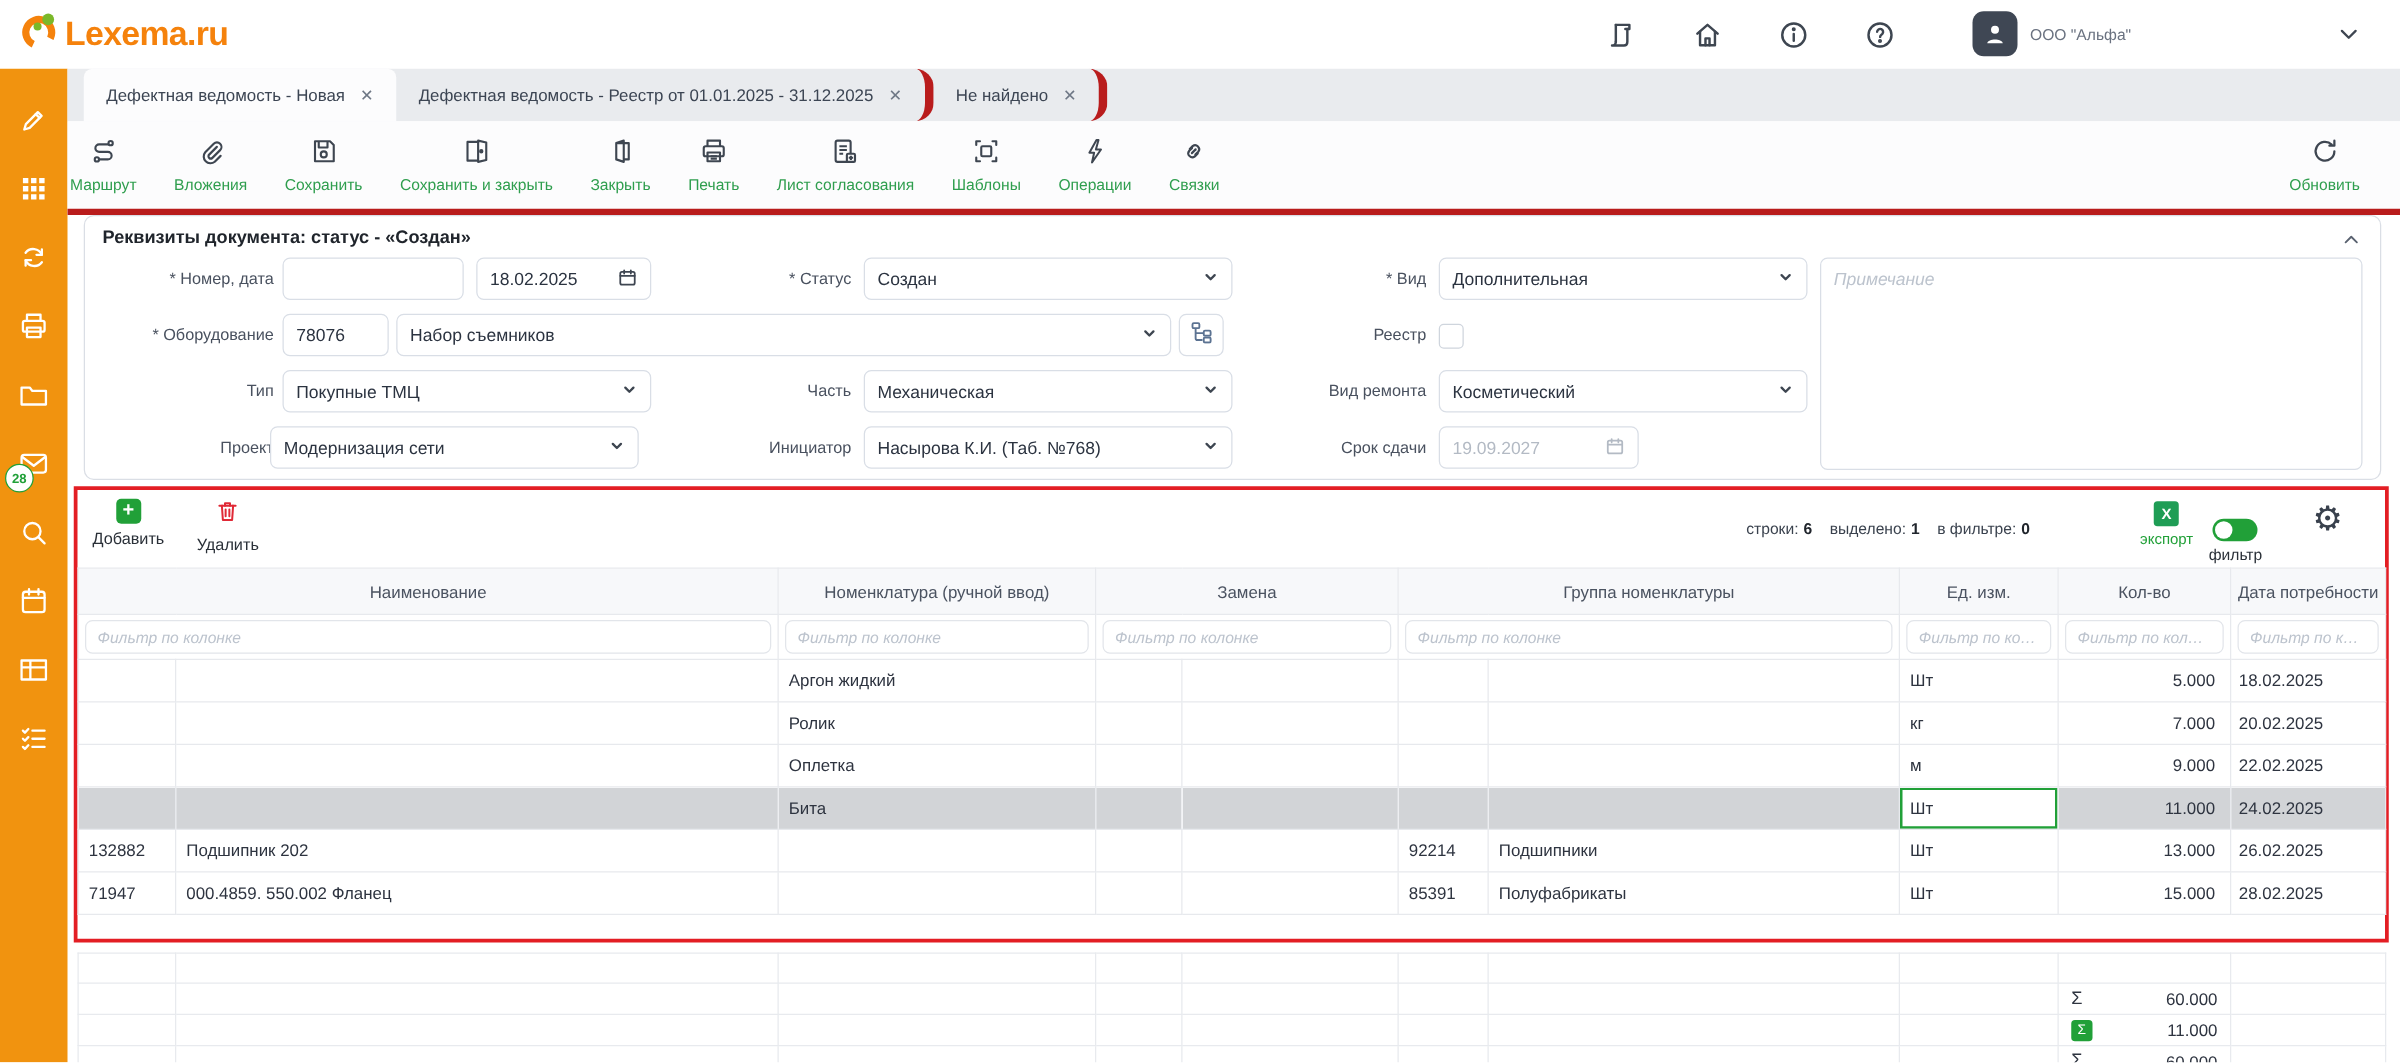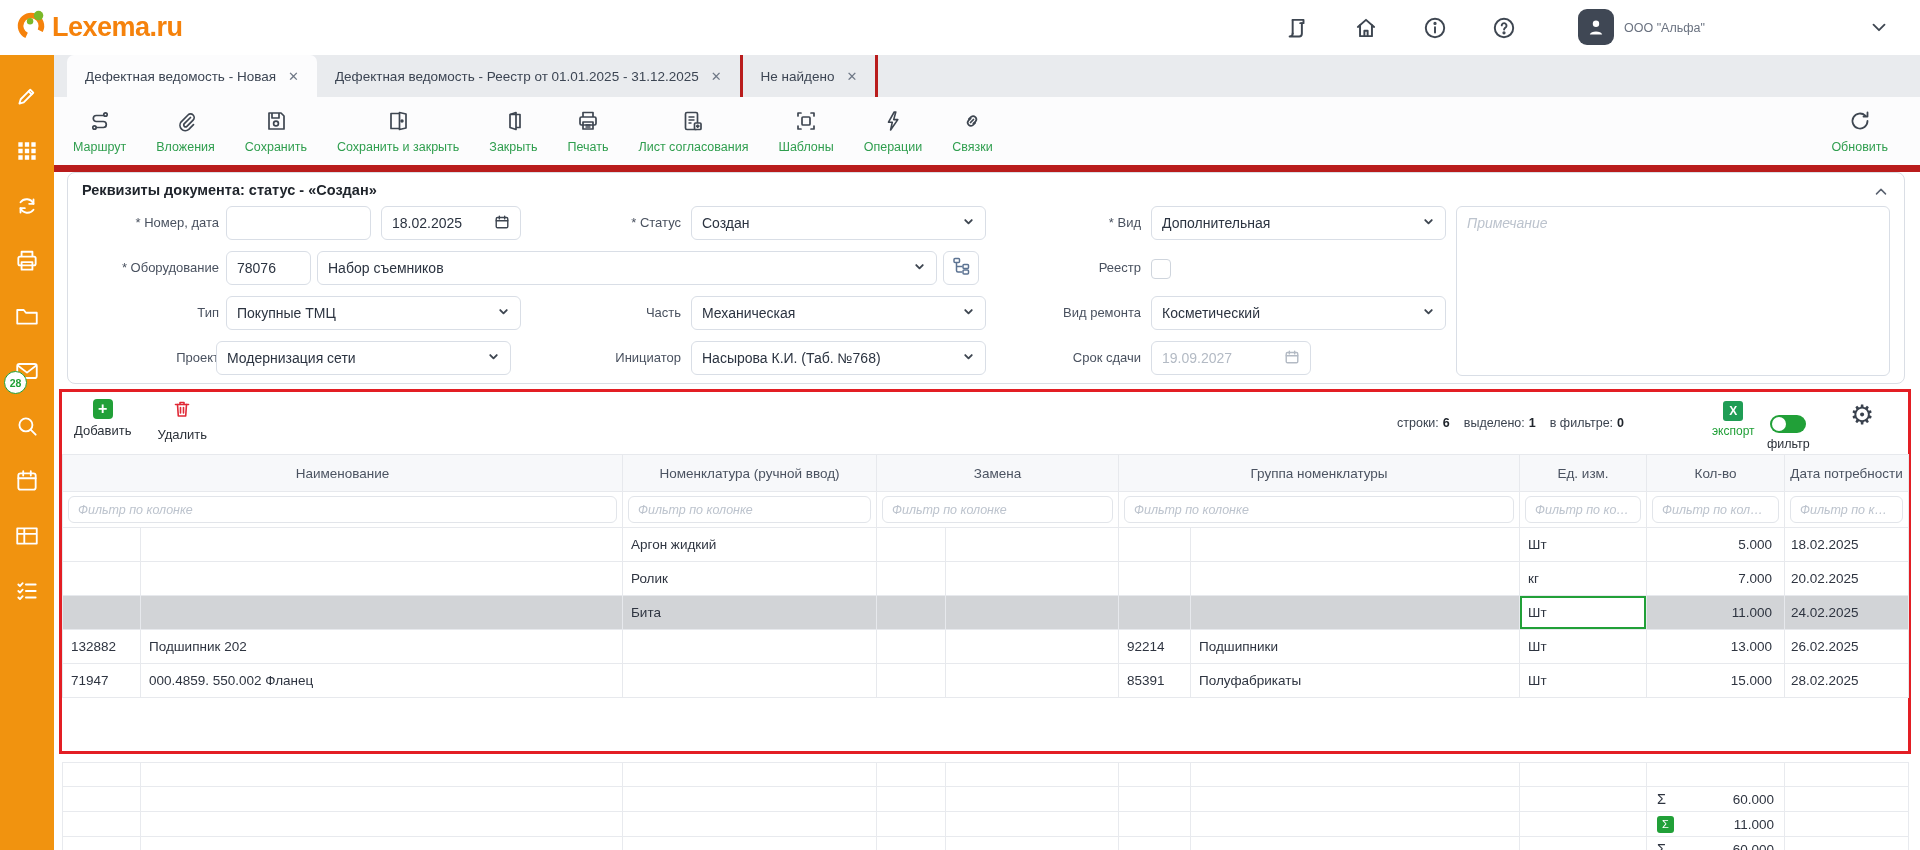--- a/index.html
+++ b/index.html
@@ -16,26 +16,26 @@
   .company{position:absolute;left:1624px;top:21px;font-size:12.5px;color:#6a7280;}
   .hchev{position:absolute;left:1868px;top:16px;width:22px;height:22px;cursor:pointer;}
 
   
   .sidebar{position:absolute;left:0;top:55px;width:54px;height:795px;background:#f1930f;display:flex;flex-direction:column;align-items:center;padding-top:28px;gap:29px;box-sizing:border-box;}
   .sideitem{position:relative;width:26px;height:26px;cursor:pointer;}
   .badge{position:absolute;left:-10px;bottom:-10px;width:21px;height:21px;border-radius:50%;background:#fff;border:1.5px solid #21a038;color:#21a038;font-size:10.5px;display:flex;align-items:center;justify-content:center;font-weight:bold;}
 
   
   .tabbar{position:absolute;left:54px;top:55px;width:1866px;height:42px;background:#e9ebee;display:flex;align-items:stretch;padding-left:13px;box-sizing:border-box;}
-  .tab{display:flex;align-items:center;gap:12px;padding:0 18px;font-size:13.5px;color:#3c4553;border-right:3px solid #b91c1c;cursor:pointer;white-space:nowrap;}
+  .tab{display:flex;align-items:center;gap:12px;padding:0 18px;font-size:13.5px;color:#3c4553;border-right:7px solid #b91c1c;cursor:pointer;white-space:nowrap;border-radius:15px;}
   .tab.active{background:#fcfcfd;border-radius:7px 7px 0 0;border-right:none;}
   .tab .x{color:#6f7886;font-size:13px;cursor:pointer;}
 
   
-  .toolbar{position:absolute;left:54px;top:97px;width:1866px;height:75px;background:#fcfcfd;border-bottom:7px solid #b91c1c;display:flex;align-items:center;padding-left:19px;gap:30px;box-sizing:border-box;}
+  .toolbar{position:absolute;left:54px;top:97px;width:1866px;height:75px;background:#fcfcfd;border-bottom:5px solid #b91c1c;display:flex;align-items:center;padding-left:2px;gap:30px;box-sizing:border-box;}
   .titem{display:flex;flex-direction:column;align-items:center;gap:3px;cursor:pointer;}
   .tlabel{font-size:12.5px;color:#2f9e4e;white-space:nowrap;}
   .trefresh{position:absolute;right:32px;top:12px;display:flex;flex-direction:column;align-items:center;gap:3px;cursor:pointer;}
 
   
   .fpanel{position:absolute;left:67px;top:172px;width:1838px;height:212px;border:1px solid #dadee5;border-radius:8px;background:#fff;box-sizing:border-box;}
   .ftitle{position:absolute;left:14px;top:9px;font-size:14.5px;font-weight:bold;color:#20252c;}
   .fcollapse{position:absolute;right:14px;top:10px;width:18px;height:18px;cursor:pointer;}
   .lbl{position:absolute;font-size:13px;color:#49515f;text-align:right;height:34px;line-height:34px;white-space:nowrap;}
   .inp{position:absolute;height:34px;border:1px solid #d9dee6;border-radius:6px;background:#fff;font-size:14px;color:#2b3340;box-sizing:border-box;padding:0 10px;font-family:"Liberation Sans",sans-serif;}
@@ -491,20 +491,32 @@
         <td></td>
         <td>Ролик</td>
         <td></td>
         <td></td>
         <td></td>
         <td></td>
         <td>кг</td>
         <td class="num">7.000</td>
         <td class="datec">20.02.2025</td>
       </tr>
+      <tr>
+        <td></td>
+        <td></td>
+        <td>Оплетка</td>
+        <td></td>
+        <td></td>
+        <td></td>
+        <td></td>
+        <td>м</td>
+        <td class="num">9.000</td>
+        <td class="datec">22.02.2025</td>
+      </tr>
       <tr class="r-sel">
         <td></td>
         <td></td>
         <td>Бита</td>
         <td></td>
         <td></td>
         <td></td>
         <td></td>
         <td class="cfocus">Шт</td>
         <td class="num">11.000</td>

